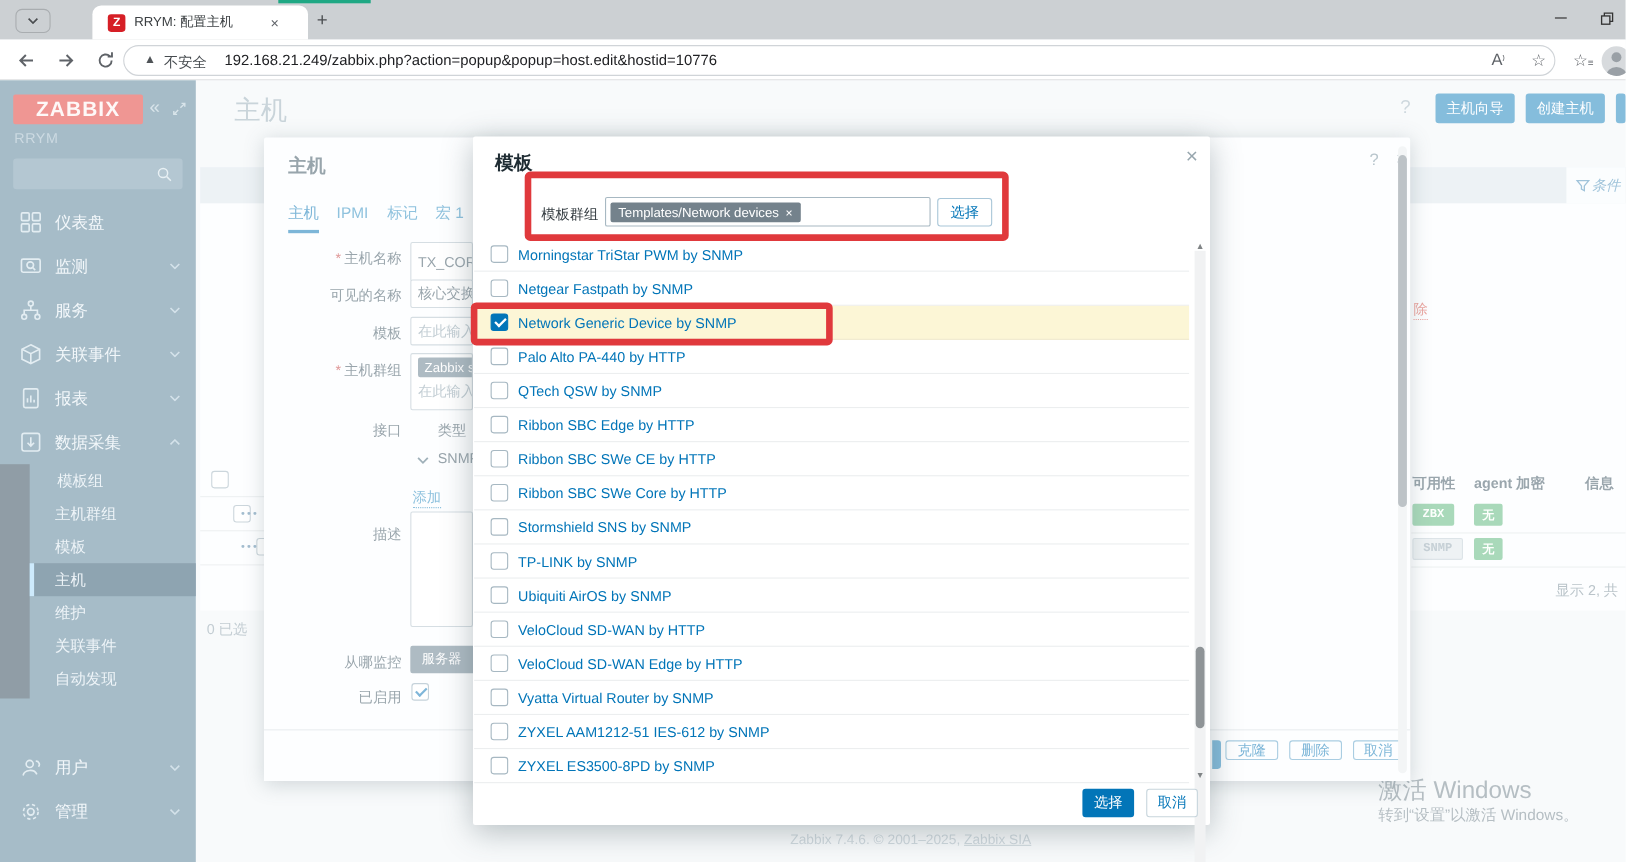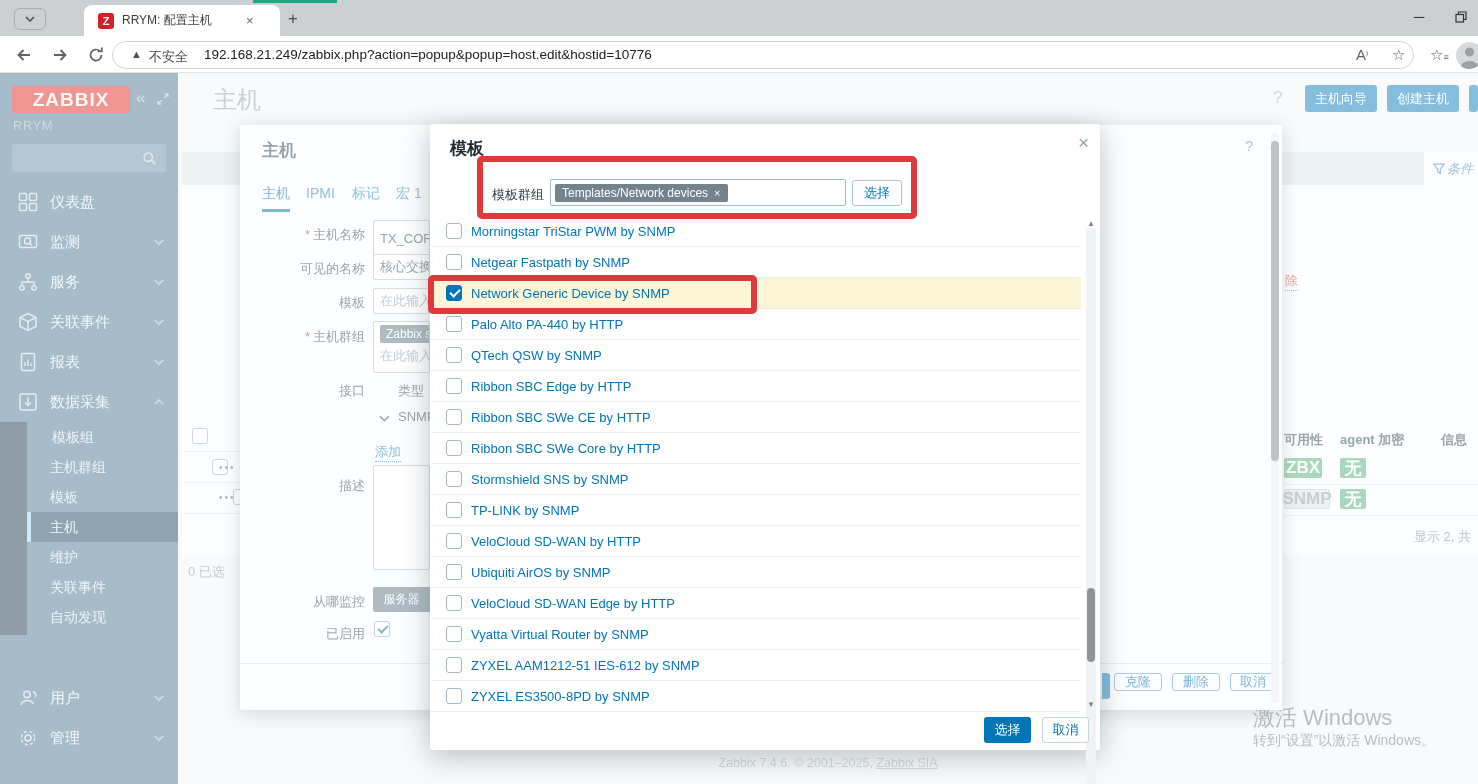--- a/index.html
+++ b/index.html
@@ -45,21 +45,21 @@
   .sub-item.active { background:#8ea4b1; border-left:4px solid #cdeafc; padding-left:19px; }
 
   
   .page-title { left:213px; top:84px; font-size:24px; color:#c9d4da; }
   .help-circ { left:1273px; top:88px; font-size:17px; color:#ced8de; }
   .btn-dim { height:27px; background:#85bddc; border-radius:3px; color:#fdfeff; font-size:13px; display:flex; align-items:center; justify-content:center; }
   .filter-strip { left:182px; top:152px; width:1296px; height:33px; background:#edf2f5; }
   .filter-tab { left:1424px; top:152px; width:54px; height:33px; background:#fbfdfe; display:flex; align-items:center; color:#9fc3da; font-size:13px; }
   .content-card { left:182px; top:185px; width:1296px; height:370px; background:#fdfeff; }
   .bg-th { top:431px; font-size:13px; font-weight:bold; color:#9aa6ad; }
-  .badge { border-radius:2px; font-size:17px; font-weight:bold; display:flex; align-items:center; justify-content:center; height:20px; }
+  .badge { border-radius:2px; font-size:11px; font-weight:bold; display:flex; align-items:center; justify-content:center; height:20px;font-family:Liberation Mono, monospace; }
   .badge-green { background:#a9d9ba; color:#fdfffd; }
   .badge-gray { background:#eef2f4; color:#c6d0d6; border:1px solid #dde4e8; }
   .bg-sep { height:1px; background:#eef1f2; }
   .showing { left:1414px; top:528px; font-size:13px; color:#bac4ca; white-space:nowrap; }
   .cb { width:16px; height:16px; border:1px solid #a7b8c2; border-radius:3px; background:#fff; display:inline-block; position:relative; }
   .cb-dim { border-color:#ccd6dc; }
   .cb-checked { background:#0275b8; border-color:#0275b8; }
   .cb-checked:after { content:""; position:absolute; left:3px; top:3px; width:8px; height:4px; border-left:2px solid #fff; border-bottom:2px solid #fff; transform:rotate(-45deg); }
   .cb-checked-dim { background:#fff; border-color:#c5d2da; }
   .cb-checked-dim:after { content:""; position:absolute; left:3px; top:3px; width:8px; height:4px; border-left:2px solid #7fb6d9; border-bottom:2px solid #7fb6d9; transform:rotate(-45deg); }
@@ -484,25 +484,25 @@
         <div class="tpl-row">
           <span class="cb"></span>
           <span class="tpl-link">Stormshield SNS by SNMP</span>
         </div>
         <div class="tpl-row">
           <span class="cb"></span>
           <span class="tpl-link">TP-LINK by SNMP</span>
         </div>
         <div class="tpl-row">
           <span class="cb"></span>
+          <span class="tpl-link">Ubiquiti AirOS by SNMP</span>
+        </div>
+        <div class="tpl-row">
+          <span class="cb"></span>
           <span class="tpl-link">VeloCloud SD-WAN by HTTP</span>
-        </div>
-        <div class="tpl-row">
-          <span class="cb"></span>
-          <span class="tpl-link">Ubiquiti AirOS by SNMP</span>
         </div>
         <div class="tpl-row">
           <span class="cb"></span>
           <span class="tpl-link">VeloCloud SD-WAN Edge by HTTP</span>
         </div>
         <div class="tpl-row">
           <span class="cb"></span>
           <span class="tpl-link">Vyatta Virtual Router by SNMP</span>
         </div>
         <div class="tpl-row">

